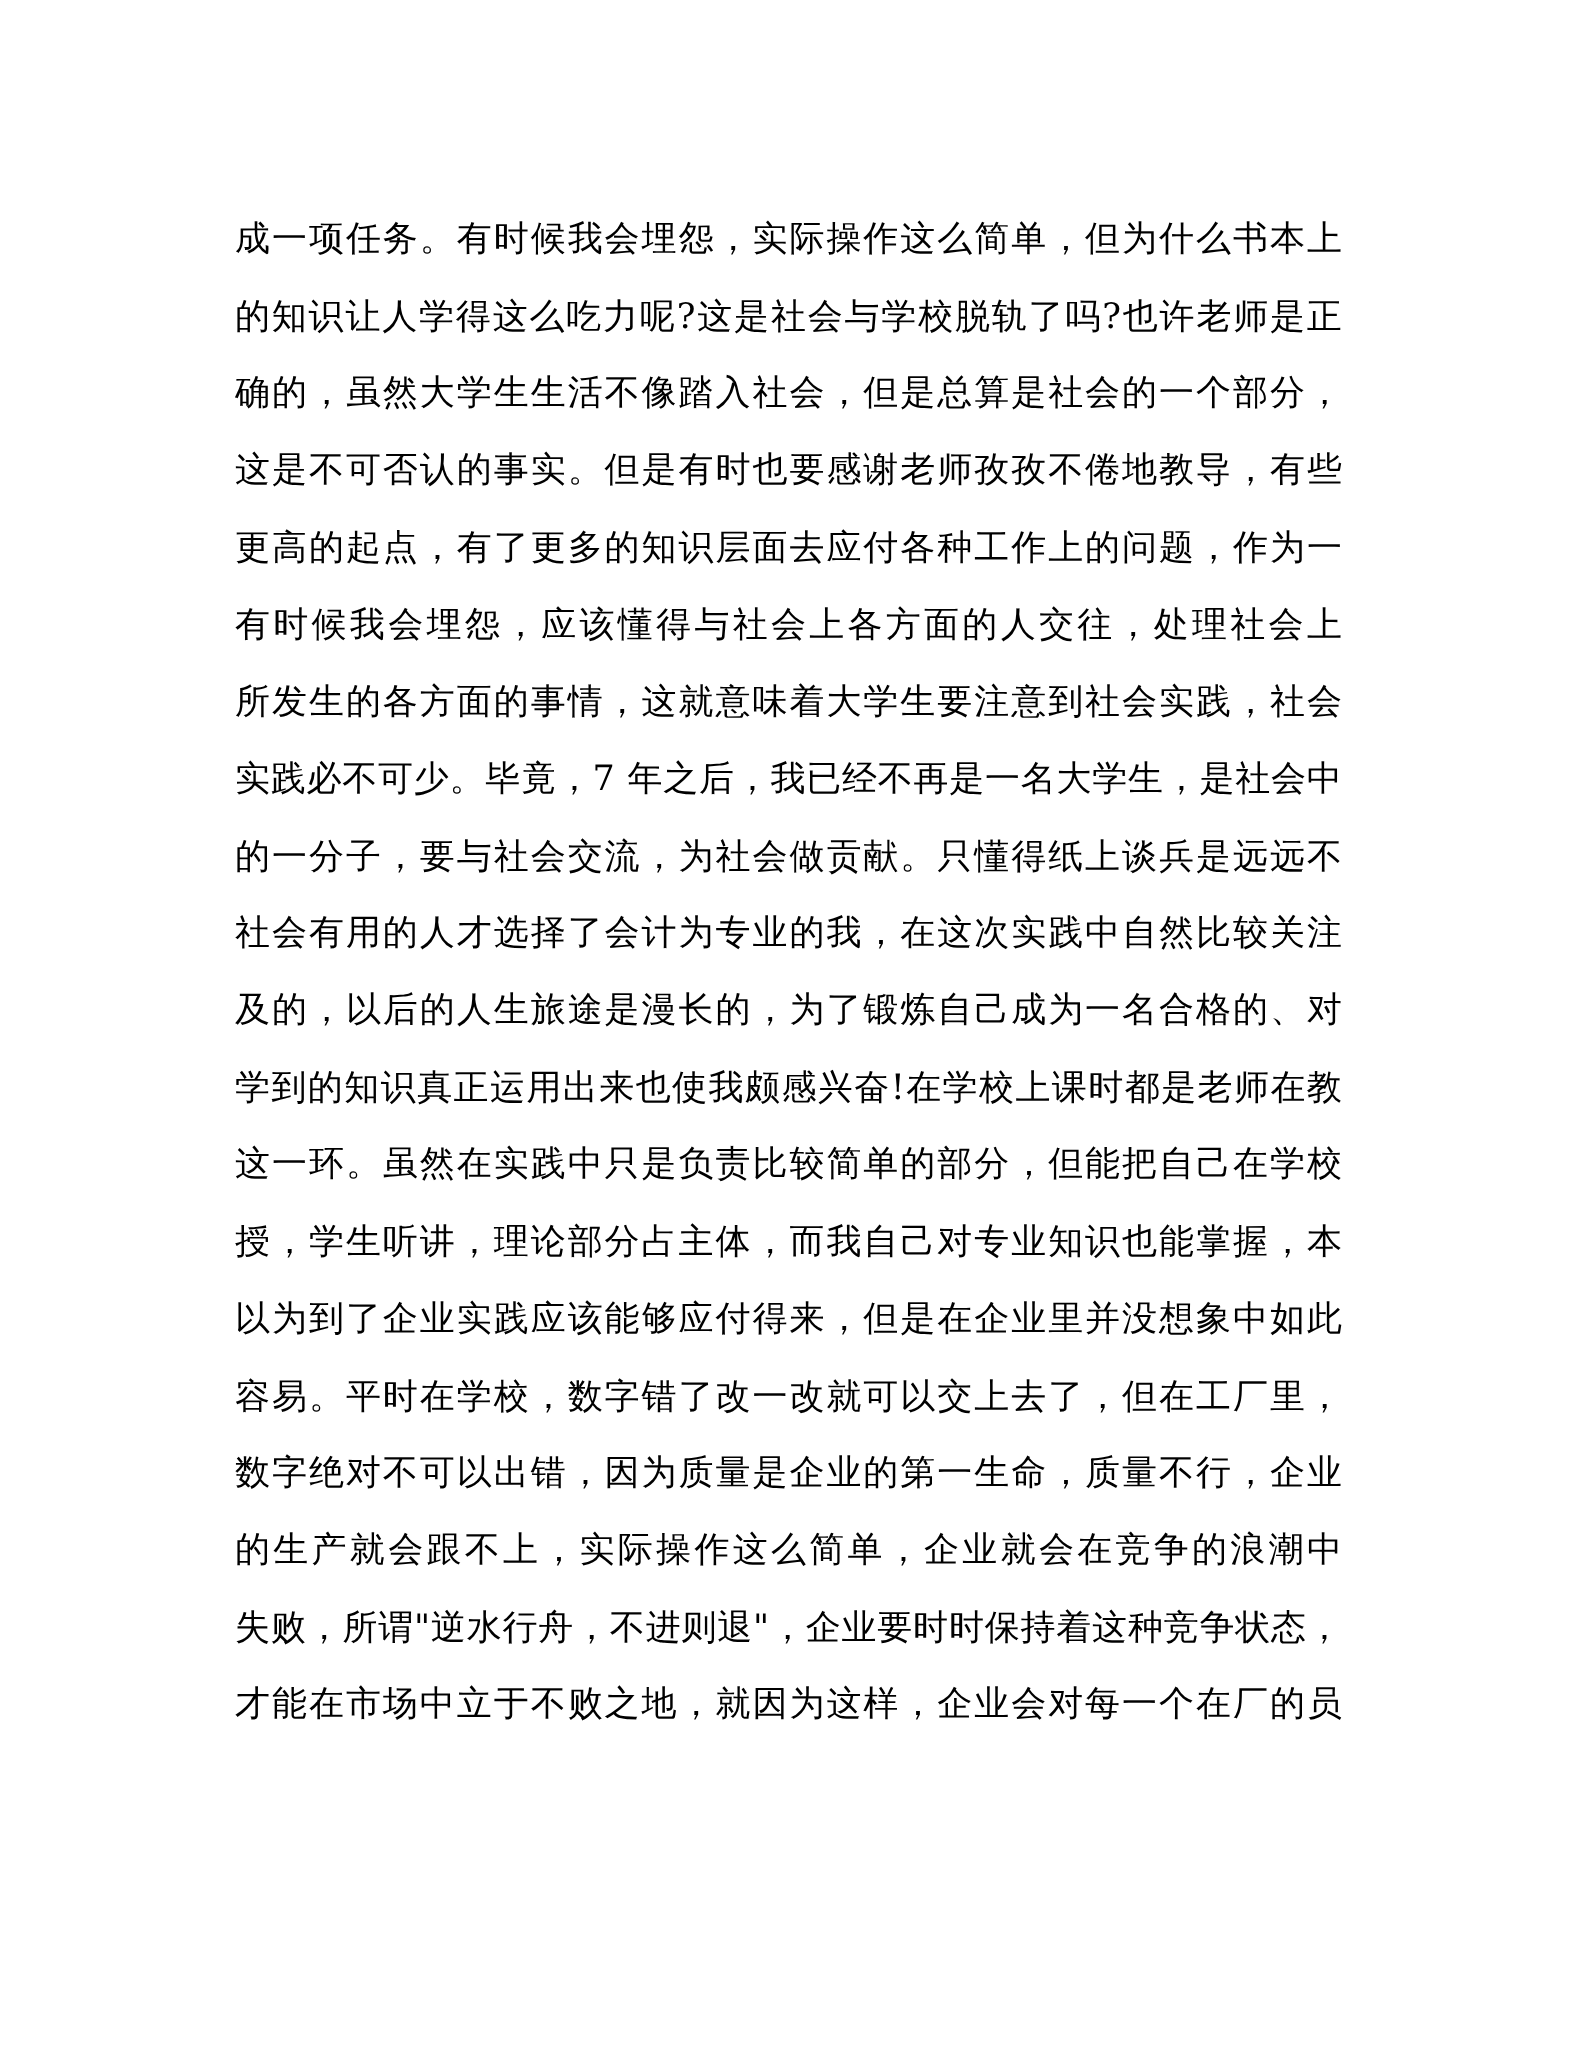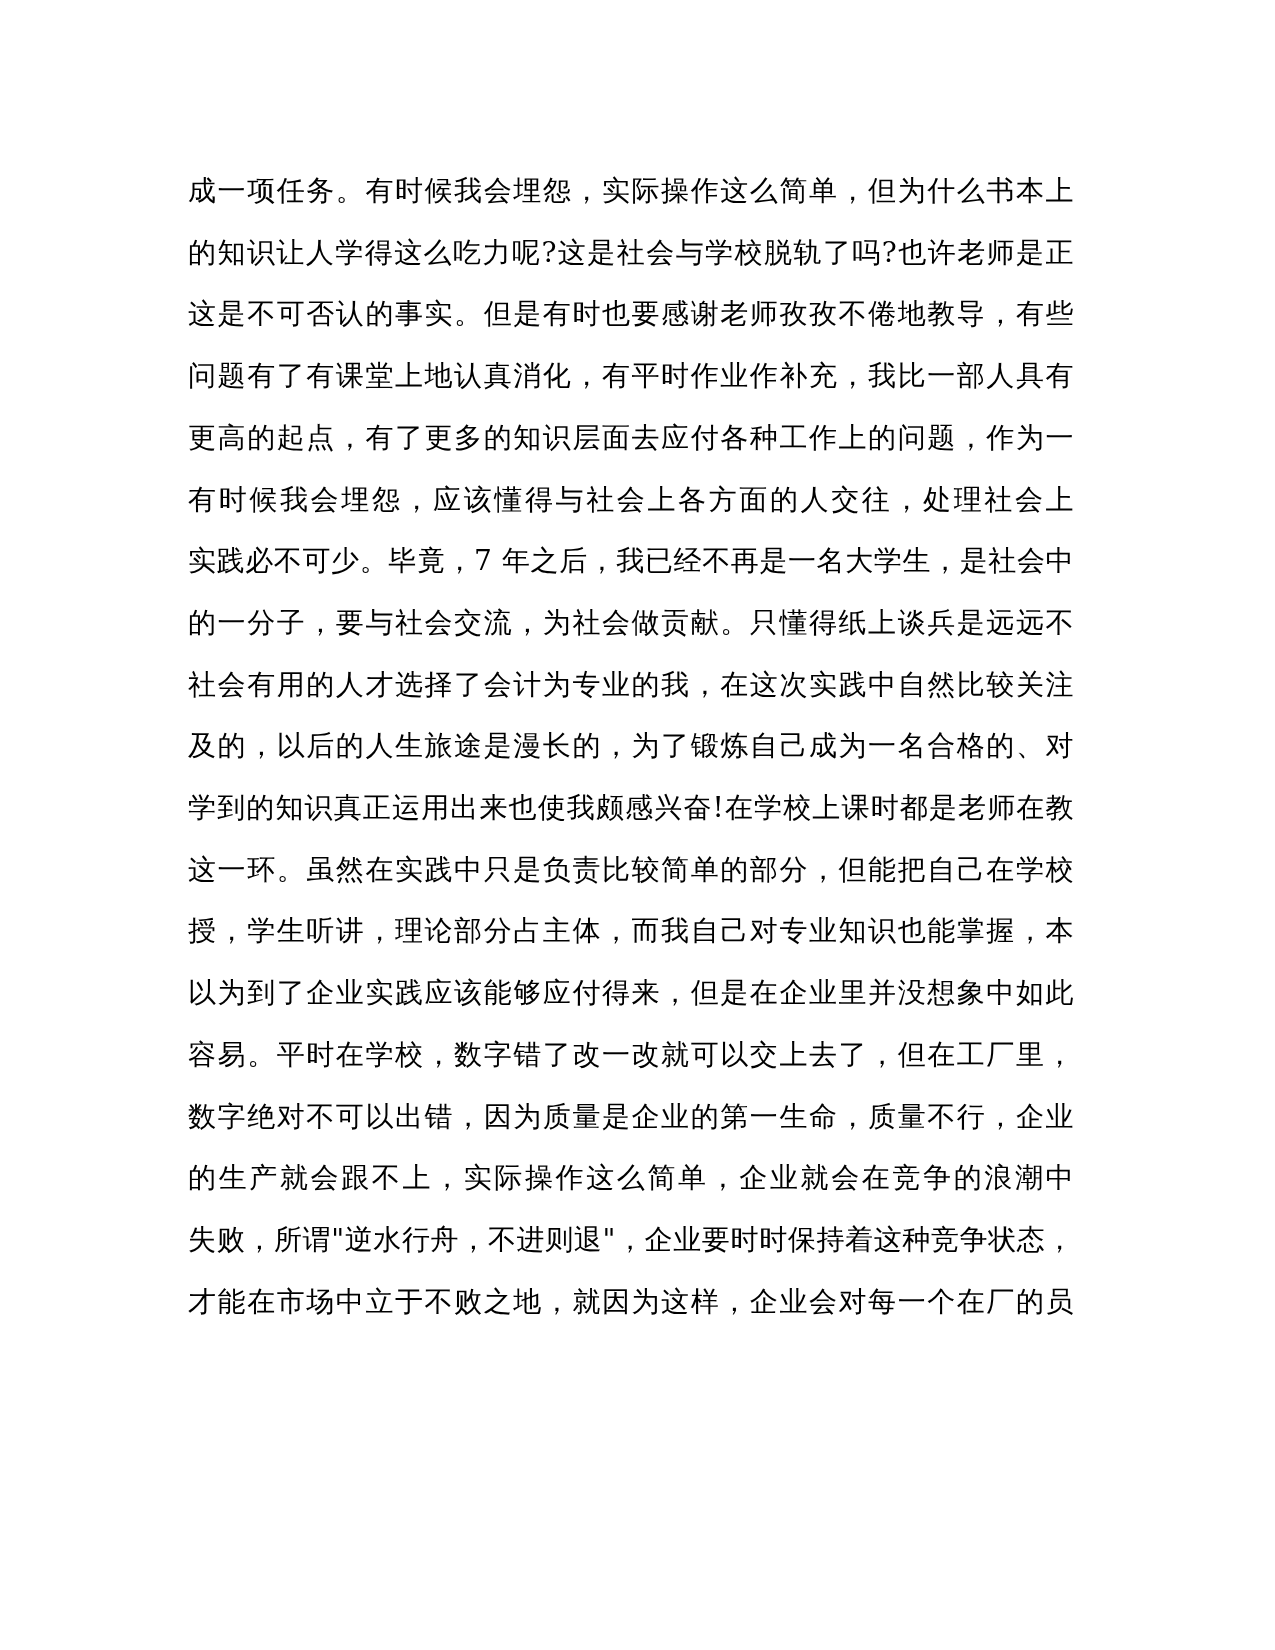--- a/index.html
+++ b/index.html
@@ -36,24 +36,25 @@
   }
 </style>
 </head>
 <body>
 
 <div class="page" style="background: rgb(255, 255, 255);">
   <div class="text-block" style="color: rgb(0, 0, 0);">
 
   <div class="line">成一项任务。有时候我会埋怨，实际操作这么简单，但为什么书本上</div>
       <div class="line">的知识让人学得这么吃力呢?这是社会与学校脱轨了吗?也许老师是正</div>
+      <div class="line">确的，虽然大学生生活不像踏入社会，但是总算是社会的一个部分，</div>
       <div class="line">这是不可否认的事实。但是有时也要感谢老师孜孜不倦地教导，有些</div>
-      <div class="line">问题有了有课堂上地认真消化，有平时作业作补充，我比一部人具有</div>
       <div class="line">更高的起点，有了更多的知识层面去应付各种工作上的问题，作为一</div>
       <div class="line">有时候我会埋怨，应该懂得与社会上各方面的人交往，处理社会上</div>
+      <div class="line">所发生的各方面的事情，这就意味着大学生要注意到社会实践，社会</div>
       <div class="line">实践必不可少。毕竟，7 年之后，我已经不再是一名大学生，是社会中</div>
       <div class="line">的一分子，要与社会交流，为社会做贡献。只懂得纸上谈兵是远远不</div>
       <div class="line">社会有用的人才选择了会计为专业的我，在这次实践中自然比较关注</div>
       <div class="line">及的，以后的人生旅途是漫长的，为了锻炼自己成为一名合格的、对</div>
       <div class="line">学到的知识真正运用出来也使我颇感兴奋!在学校上课时都是老师在教</div>
       <div class="line">这一环。虽然在实践中只是负责比较简单的部分，但能把自己在学校</div>
       <div class="line">授，学生听讲，理论部分占主体，而我自己对专业知识也能掌握，本</div>
       <div class="line">以为到了企业实践应该能够应付得来，但是在企业里并没想象中如此</div>
       <div class="line">容易。平时在学校，数字错了改一改就可以交上去了，但在工厂里，</div>
       <div class="line">数字绝对不可以出错，因为质量是企业的第一生命，质量不行，企业</div>

